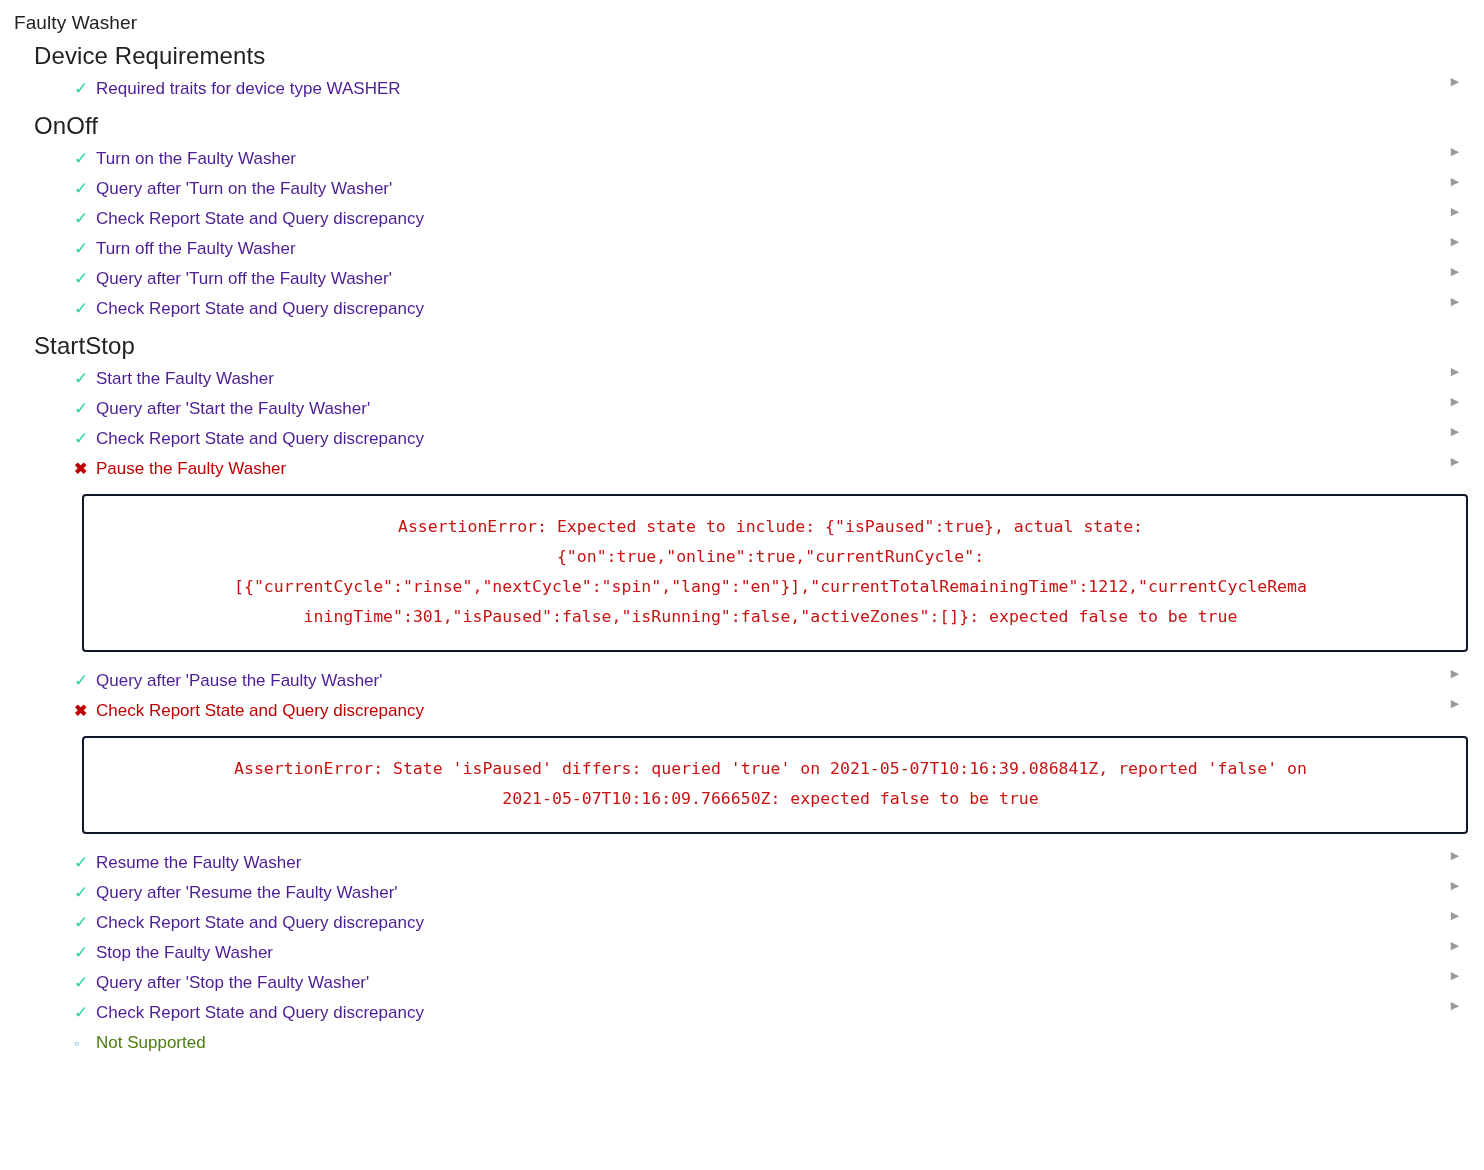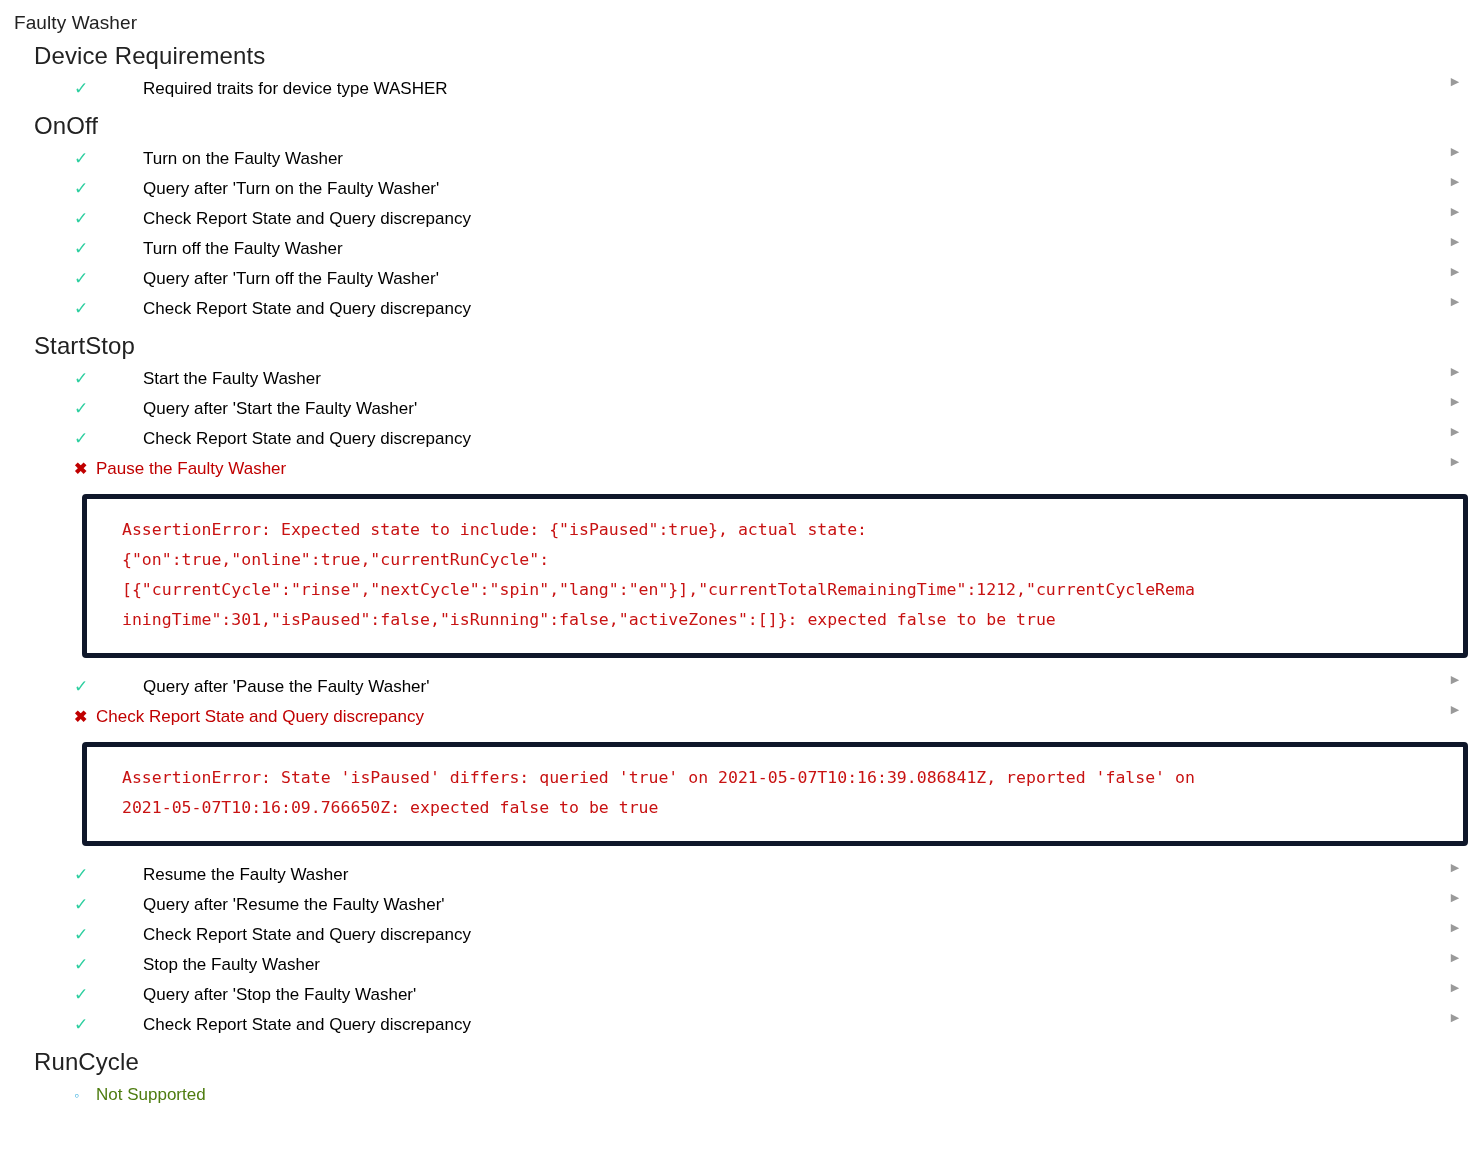--- a/index.html
+++ b/index.html
@@ -53,43 +53,44 @@
     width: 22px;
     display: inline-block;
     flex: 0 0 22px;
     font-size: 16px;
     text-align: left;
   }
   .mark.pass { color: #2ecfa0; font-size: 17px; }
   .mark.fail { color: #c00000; font-weight: bold; font-size: 16px; }
   .mark.pending { color: #3eb1e0; font-size: 14px; }
   .label { white-space: nowrap; }
-  .test.pass .label { color: #000000; margin-left: 47px; }
+  .test.pass .label { color: #4c1d95; }
   .test.fail .label { color: #c00000; }
   .test.pending .label { color: #4d7c0f; }
 
   .play-handle {
     position: absolute;
     right: 22px;
     width: 14px;
     height: 14px;
     color: #9a9a9a;
     font-size: 11px;
     line-height: 14px;
     text-align: center;
     user-select: none;
   }
 
   .error-box {
     margin: 10px 16px 14px 68px;
-    border: 5px solid #0f172a;
+    border: 2px solid #0f172a;
     border-radius: 4px;
     background: #ffffff;
-    padding: 16px 22px 18px 35px;
+    padding: 16px 22px 18px 13px;
     box-sizing: border-box;
+    text-align: center;
   }
   .error-text {
     font-family: "DejaVu Sans Mono", "Liberation Mono", monospace;
     font-size: 16.5px;
     line-height: 30px;
     color: #c81212;
     white-space: pre-wrap;
     word-break: break-word;
   }
 </style>
@@ -213,21 +214,20 @@
             <span class="play-handle">▶</span>
           </li>
           <li class="test pass">
             <span class="mark pass">✓</span>
             <span class="label">Check Report State and Query discrepancy</span>
             <span class="play-handle">▶</span>
           </li>
         </ul>
       </div>
       <div class="section">
-        <div class="section-title">RunCycle</div>
         <ul class="tests">
           <li class="test pending">
             <span class="mark pending">◦</span>
             <span class="label">Not Supported</span>
           </li>
         </ul>
       </div>
     </div>
 </div>
 

